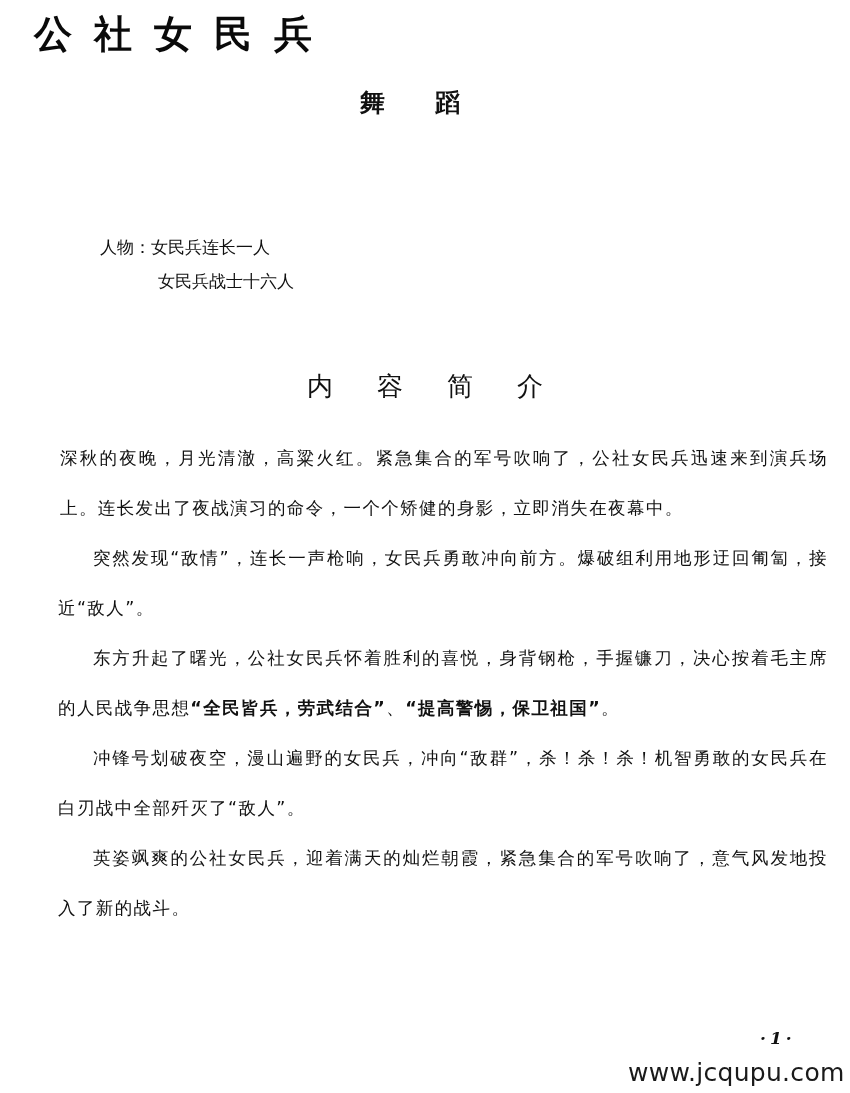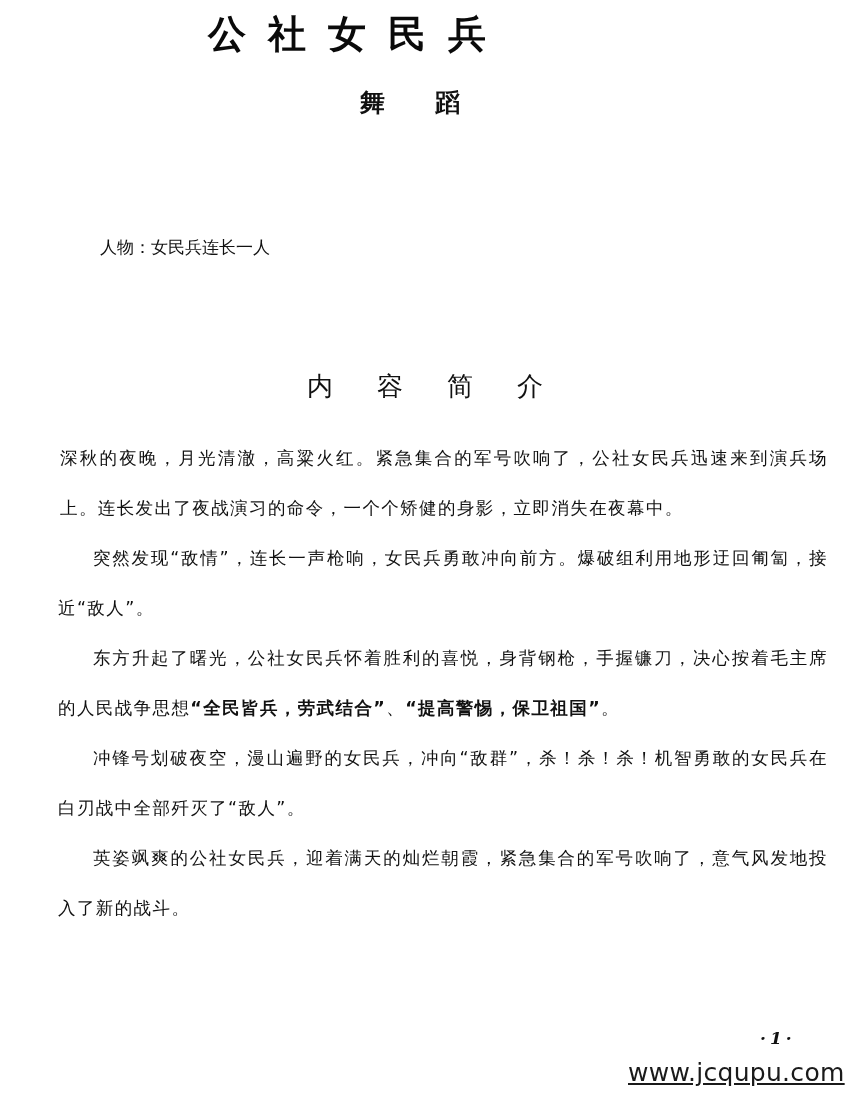--- a/index.html
+++ b/index.html
@@ -2,21 +2,21 @@
 <html><head>
 <meta charset="utf-8">
 <style>
   html, body { margin: 0; padding: 0; background: #ffffff; }
   body {
     width: 850px; height: 1093px; position: relative; overflow: hidden;
     color: #111111;
     font-family: "DejaVu Sans", "Liberation Sans", sans-serif;
   }
   .title {
-    position: absolute; left: 0; width: 694px; top: 10px; text-align: center;
+    position: absolute; left: 12px; width: 694px; top: 10px; 
     font-size: 38px; font-weight: bold; letter-spacing: 22px; text-indent: 22px;
     line-height: 48px; color: #0a0a0a;
   }
   .subtitle {
     position: absolute; left: 0; width: 820px; top: 86px; text-align: center;
     font-size: 25px; font-weight: bold; letter-spacing: 50px; text-indent: 50px;
     line-height: 34px; color: #111;
   }
   .chars { position: absolute; left: 100px; top: 230px; font-size: 17px; line-height: 34px; }
   .chars .row { white-space: nowrap; }
@@ -32,32 +32,35 @@
   }
   .body-text p { margin: 0; text-indent: 2em; text-align: justify; }
   .body-text p:first-child { text-indent: 0; padding-left: 2px; }
   .bold { font-weight: bold; }
   .page-num {
     position: absolute; left: 760px; top: 1028px; font-size: 17px; font-style: italic;
     font-family: "DejaVu Serif", "Liberation Serif", serif; font-weight: bold; letter-spacing: 4px;
   }
   .watermark {
     position: absolute; left: 628px; top: 1058px; font-size: 25px; color: #1a1a1a;
-    font-family: "DejaVu Sans", "Liberation Sans", sans-serif; letter-spacing: 0.3px; text-decoration: underline;
+    font-family: "DejaVu Sans", "Liberation Sans", sans-serif; letter-spacing: 0.3px;
   }
 </style>
 </head>
 <body>
 
 <div class="title">公社女民兵</div>
 <div class="subtitle">舞蹈</div>
 
 <div class="chars">
   <div class="row">
     <span>人物：</span><span>女民兵连长一人</span>
+  </div>
+  <div class="row indent">
+    <span>女民兵战士十六人</span>
   </div>
 </div>
 
 <div class="section-title">内容简介</div>
 
 <div class="body-text">
   <p>深秋的夜晚，月光清澈，高粱火红。紧急集合的军号吹响了，公社女民兵迅速来到演兵场上。连长发出了夜战演习的命令，一个个矫健的身影，立即消失在夜幕中。</p>
   <p>突然发现“敌情”，连长一声枪响，女民兵勇敢冲向前方。爆破组利用地形迂回匍匐，接近“敌人”。</p>
   <p><span>东方升起了曙光，公社女民兵怀着胜利的喜悦，身背钢枪，手握镰刀，决心按着毛主席的人民战争思想</span><span class="bold">“全民皆兵，劳武结合”</span><span>、</span><span class="bold">“提高警惕，保卫祖国”</span><span>。</span></p>
   <p>冲锋号划破夜空，漫山遍野的女民兵，冲向“敌群”，杀！杀！杀！机智勇敢的女民兵在白刃战中全部歼灭了“敌人”。</p>

